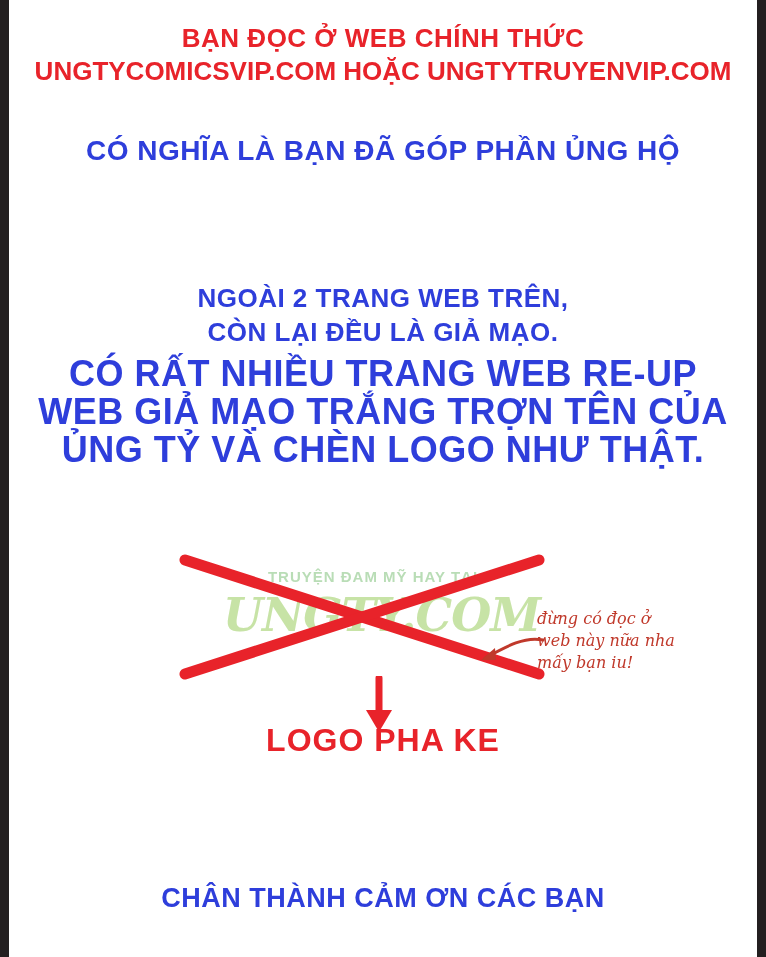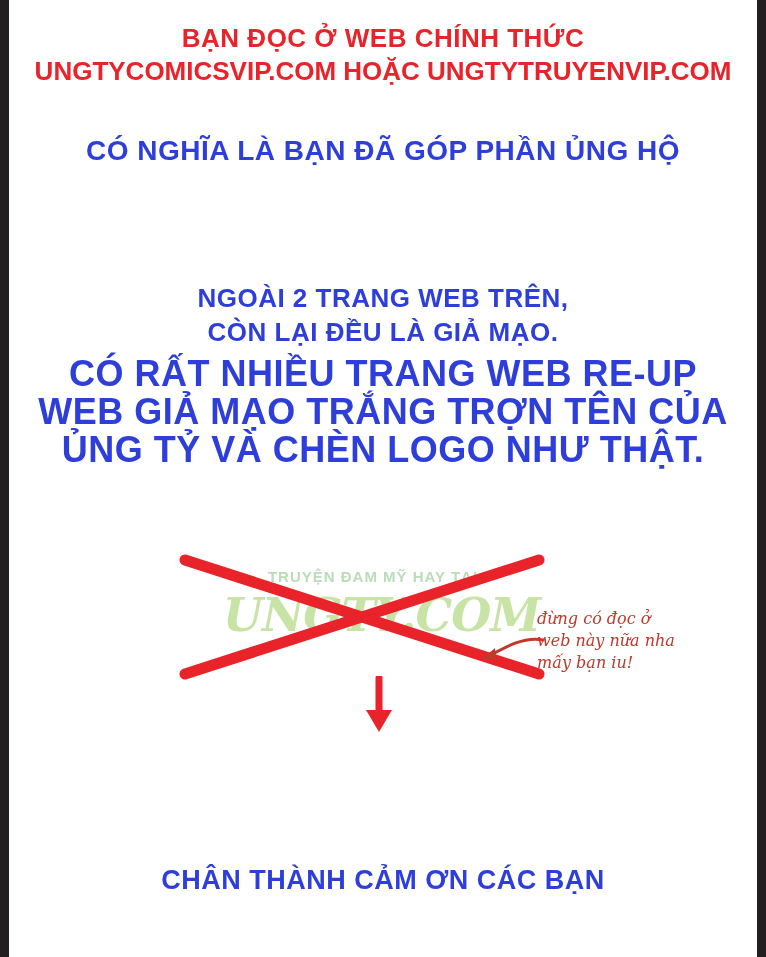--- a/index.html
+++ b/index.html
@@ -183,21 +183,21 @@
   .note-arrow {
     position: absolute;
     top: 630px;
     left: 468px;
     width: 70px;
     height: 40px;
   }
 
   .blue-foot {
     position: absolute;
-    top: 862px;
+    top: 880px;
     left: 0;
     width: 748px;
     color: #2e3edb;
     font-size: 27px;
     line-height: 37px;
     font-weight: bold;
     text-transform: uppercase;
   }
 </style>
 </head>
@@ -234,20 +234,21 @@
     <svg class="big-x" viewBox="0 0 370 130">
       <line x1="8" y1="8" x2="362" y2="122" stroke="#e8232a" stroke-width="11" stroke-linecap="round"></line>
       <line x1="8" y1="122" x2="362" y2="8" stroke="#e8232a" stroke-width="11" stroke-linecap="round"></line>
     </svg>
 
     <svg class="down-arrow" viewBox="0 0 60 60">
       <line x1="30" y1="2" x2="30" y2="40" stroke="#e8232a" stroke-width="7" stroke-linecap="round"></line>
       <polygon points="30,56 17,34 43,34" fill="#e8232a"></polygon>
     </svg>
 
+    <div class="logo-fake-label">LOGO PHA KE</div>
 
     <svg class="note-arrow" viewBox="0 0 70 40">
       <path d="M66 10 C 48 6, 30 16, 8 28" stroke="#c0392b" stroke-width="3" fill="none" stroke-linecap="round"></path>
       <polygon points="4,30 18,18 19,30" fill="#c0392b"></polygon>
     </svg>
     <div class="note">
       <div>đừng có đọc ở</div>
       <div>web này nữa nha</div>
       <div>mấy bạn iu!</div>
     </div>

